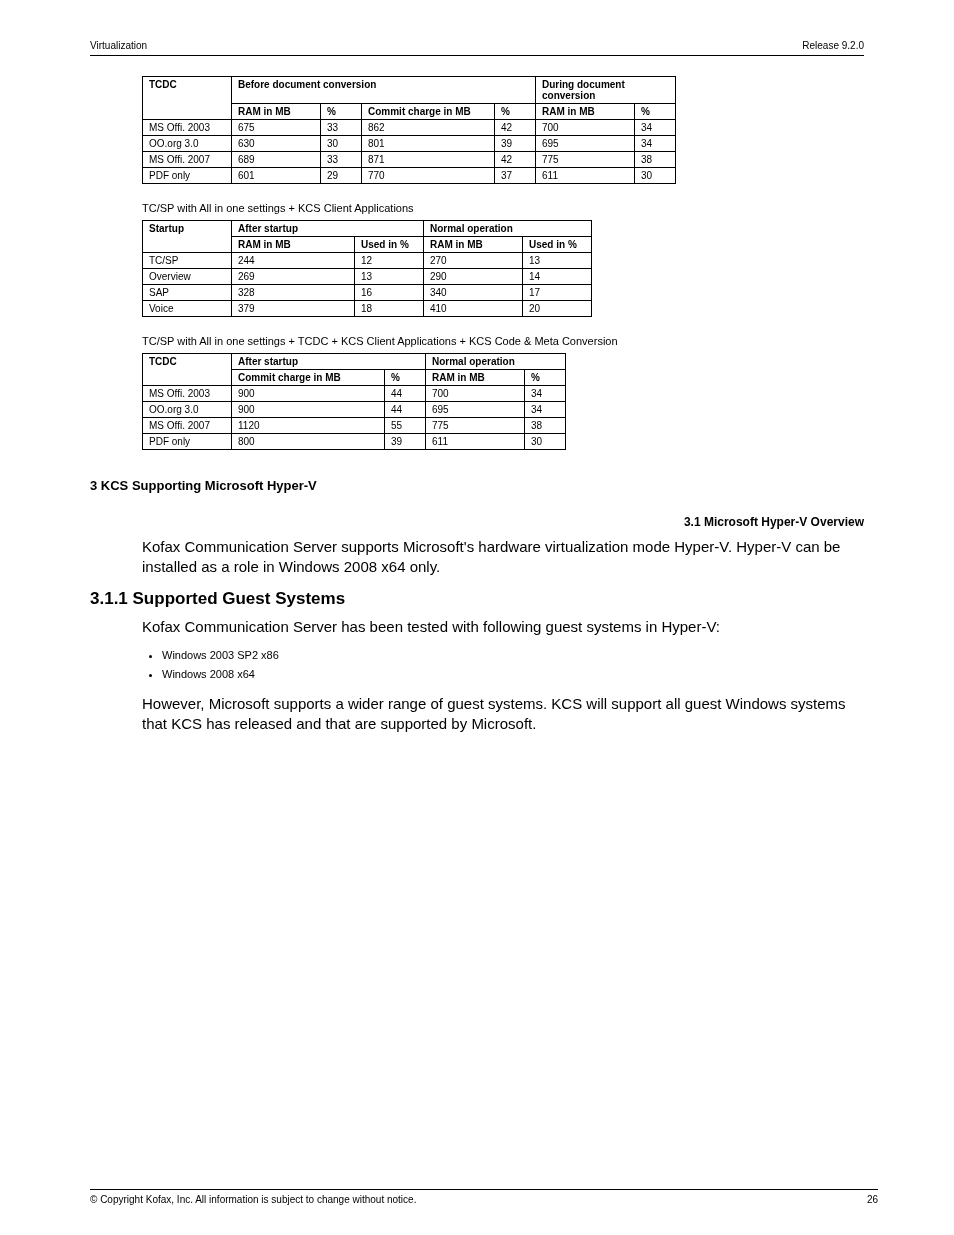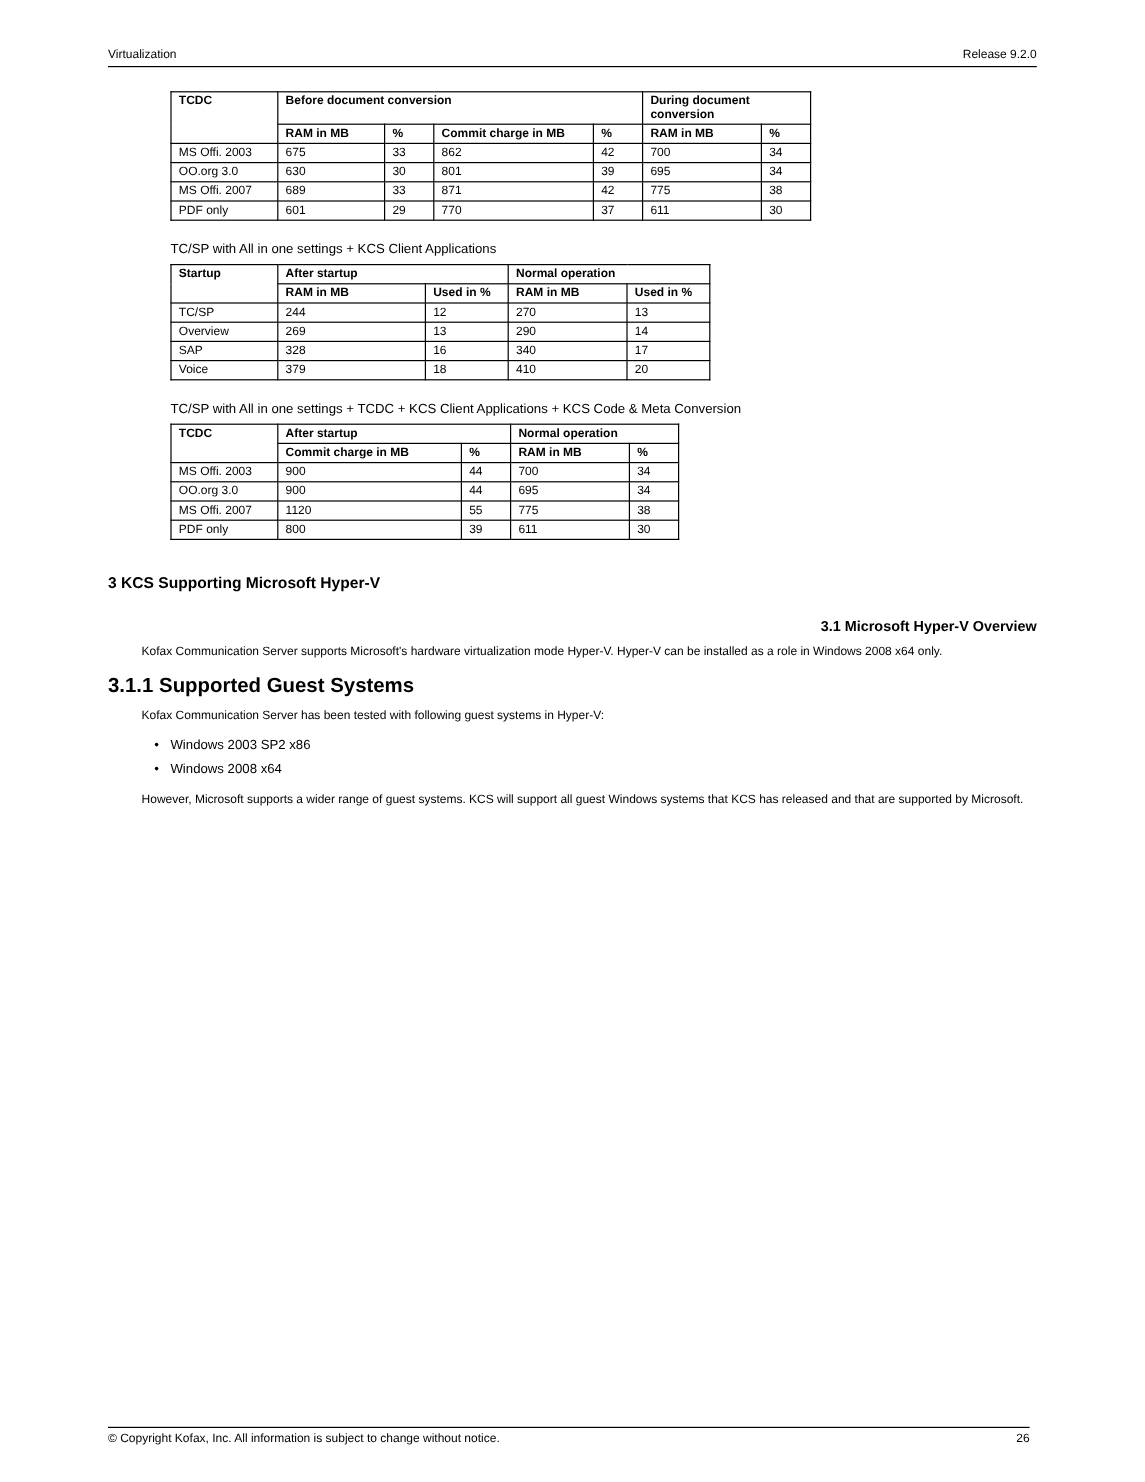--- a/index.html
+++ b/index.html
@@ -62,43 +62,43 @@
     margin-bottom: 8px;
     text-align: right;
   }
   .section-subsub {
     font-size: 17px;
     font-weight: bold;
     margin-top: 11px;
     margin-bottom: 8px;
   }
   .body-text {
-    font-size: 10px;
-    margin-left: 28px;
+    font-size: 15px;
+    margin-left: 52px;
     margin-bottom: 10px;
     line-height: 1.35;
   }
   .link {
     color: #0000cc;
     text-decoration: underline;
   }
   ul.bullets {
-    margin: 4px 0 10px 52px;
+    margin: 4px 0 10px 72px;
     padding: 0;
     font-size: 11px;
     line-height: 1.6;
   }
   ul.bullets li {
     margin-bottom: 2px;
   }
   .footer {
     position: absolute;
     bottom: 30px;
     left: 90px;
-    right: 96px;
+    right: 76px;
     border-top: 1px solid #000;
     padding-top: 4px;
     display: flex;
     justify-content: space-between;
     font-size: 10px;
   }
   .t1c1 { width: 76px; }
   .t1c2 { width: 76px; }
   .t1c3 { width: 28px; }
   .t1c4 { width: 120px; }

